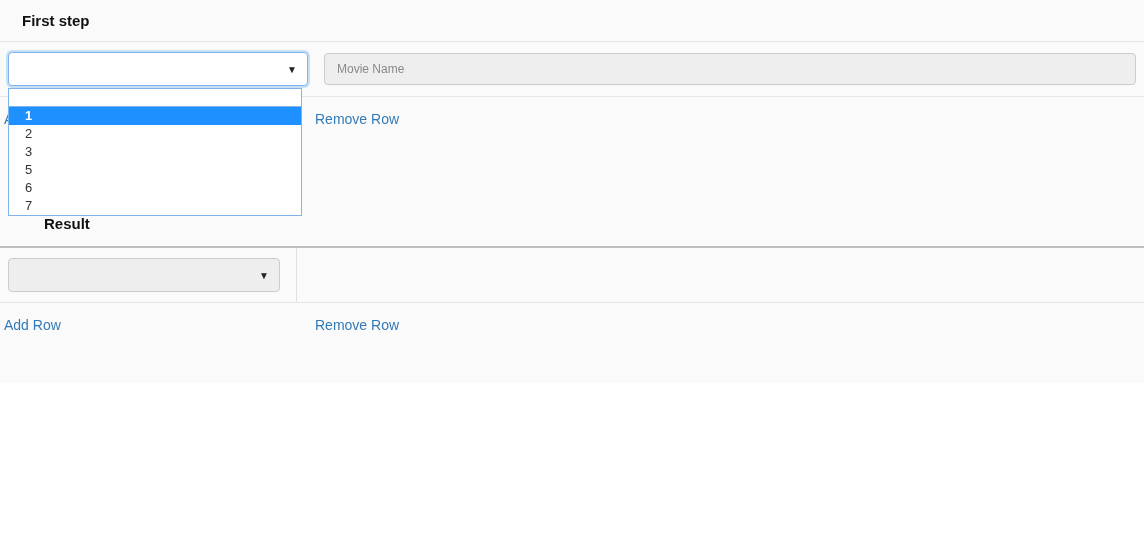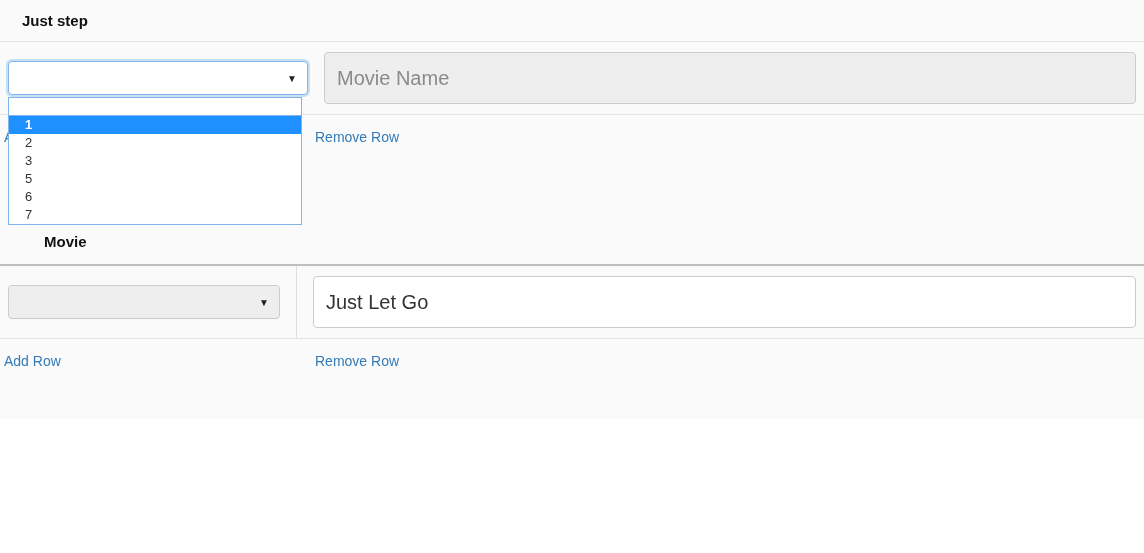--- a/index.html
+++ b/index.html
@@ -85,25 +85,25 @@
     line-height: 18px;
     cursor: default;
   }
   .dropdown-item.highlight {
     background: #1e90ff;
     color: #fff;
     font-weight: 600;
   }
   .text-input {
     flex: 1 1 auto;
-    height: 52px;
+    height: 32px;
     border: 1px solid #ccc;
     border-radius: 4px;
     padding: 6px 12px;
-    font-size: 20px;
+    font-size: 12px;
     color: #555;
     background: #eee;
   }
   .text-input::placeholder { color: #8a8a8a; }
   .text-input.filled {
     background: #fff;
     color: #333;
   }
   .links-row {
     display: flex;
@@ -142,21 +142,21 @@
     align-self: stretch;
     background: #e0e0e0;
     margin: -10px 0;
   }
 </style>
 </head>
 <body>
 
 <div class="page">
 
-  <div class="section-title">Just step</div>
+  <div class="section-title">First step</div>
 
   <div class="row">
     <div class="select-wrap">
       <div class="select-box open">
         <span></span>
         <span class="caret">▼</span>
       </div>
       <div class="dropdown-list">
         <div class="dropdown-blank"></div>
         <div class="dropdown-item highlight">1</div>
@@ -173,30 +173,29 @@
   <div class="links-row">
     <div class="link-col-left">
       <a class="link">Add Row</a>
     </div>
     <div class="link-col-right">
       <a class="link">Remove Row</a>
     </div>
   </div>
 
   <div class="result-title-wrap">
-    <span class="result-title">Movie</span>
+    <span class="result-title">Result</span>
   </div>
 
   <div class="row-result">
     <div class="select-box result" style="position:relative;">
       <span></span>
       <span class="caret">▼</span>
     </div>
     <div class="vert-sep"></div>
-    <input class="text-input filled" type="text" value="Just Let Go" placeholder="Movie Name" style="">
   </div>
 
   <div class="links-row bottom">
     <div class="link-col-left">
       <a class="link">Add Row</a>
     </div>
     <div class="link-col-right">
       <a class="link">Remove Row</a>
     </div>
   </div>

